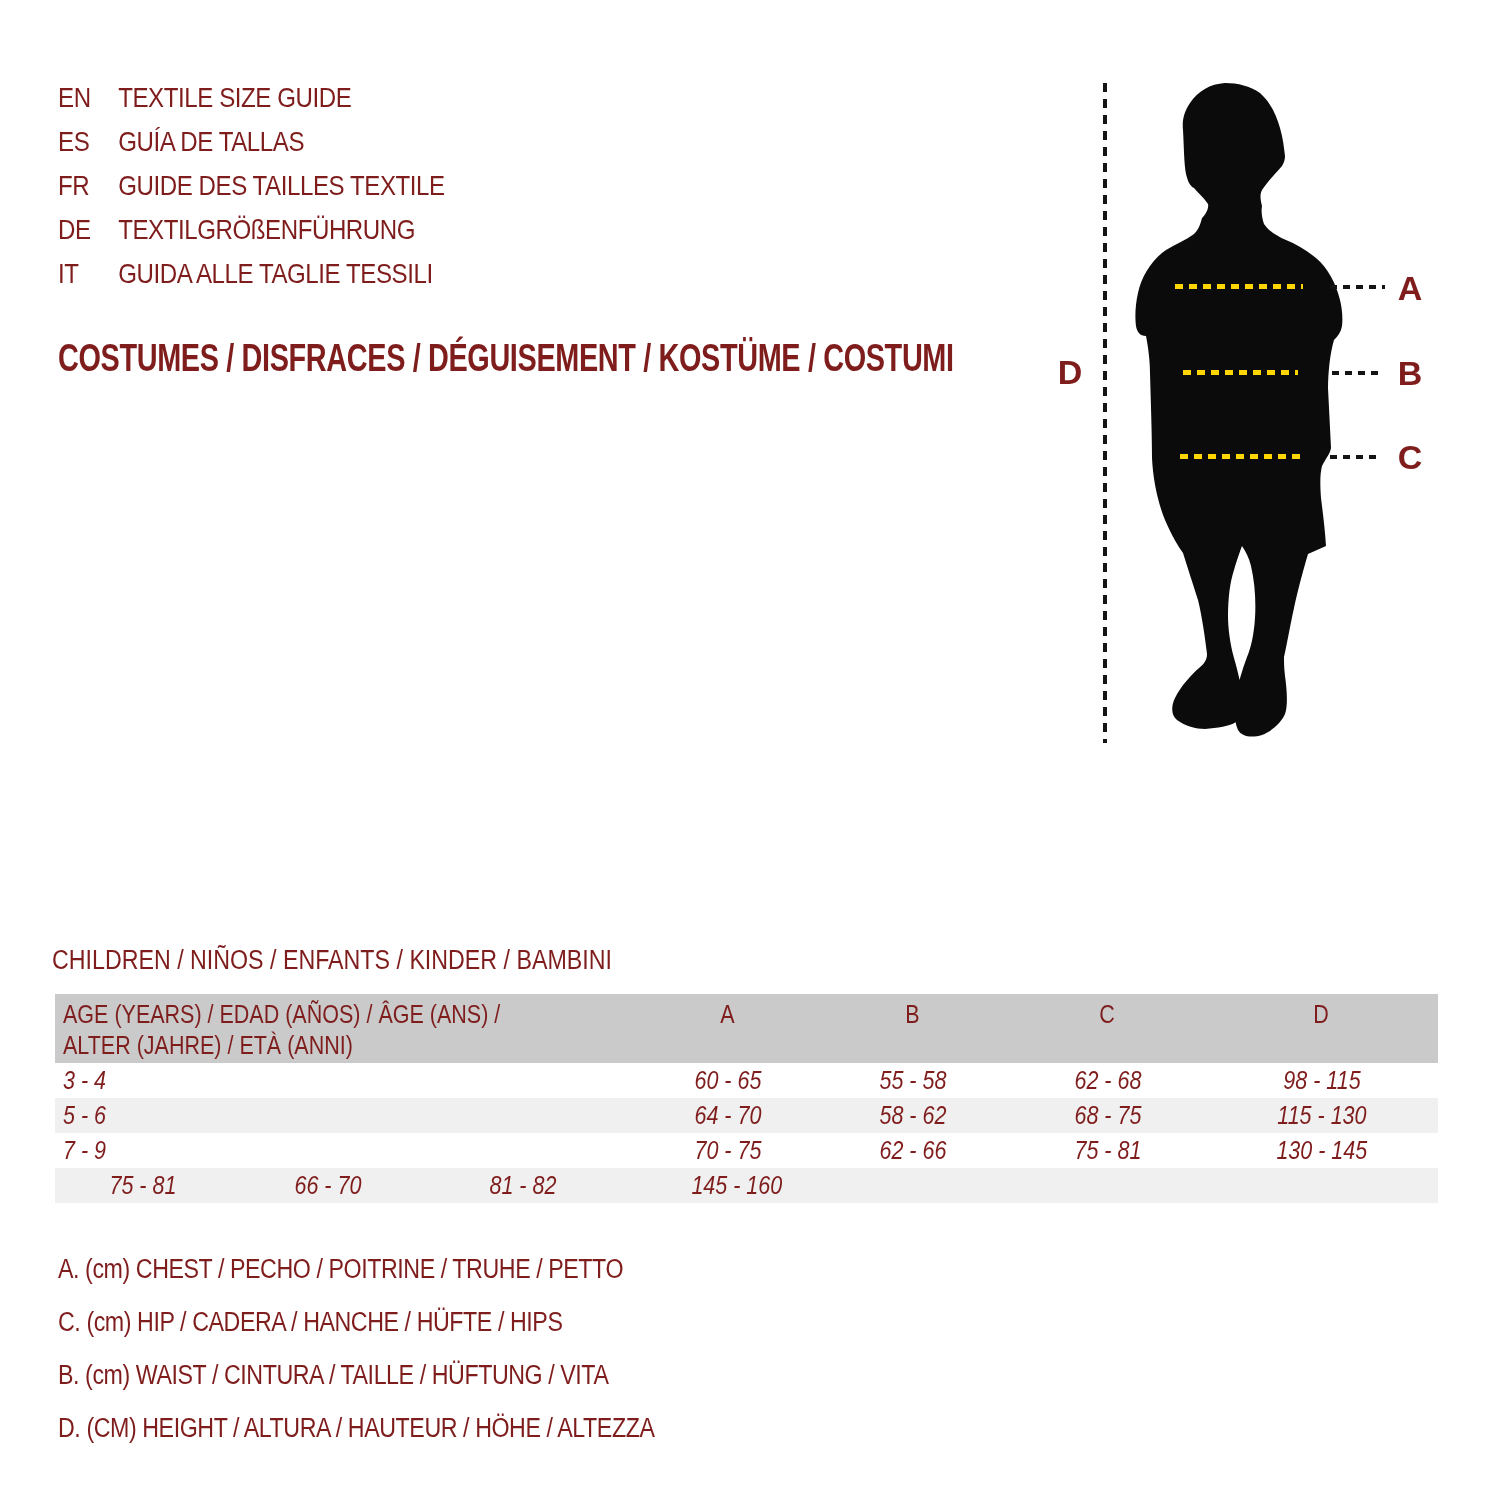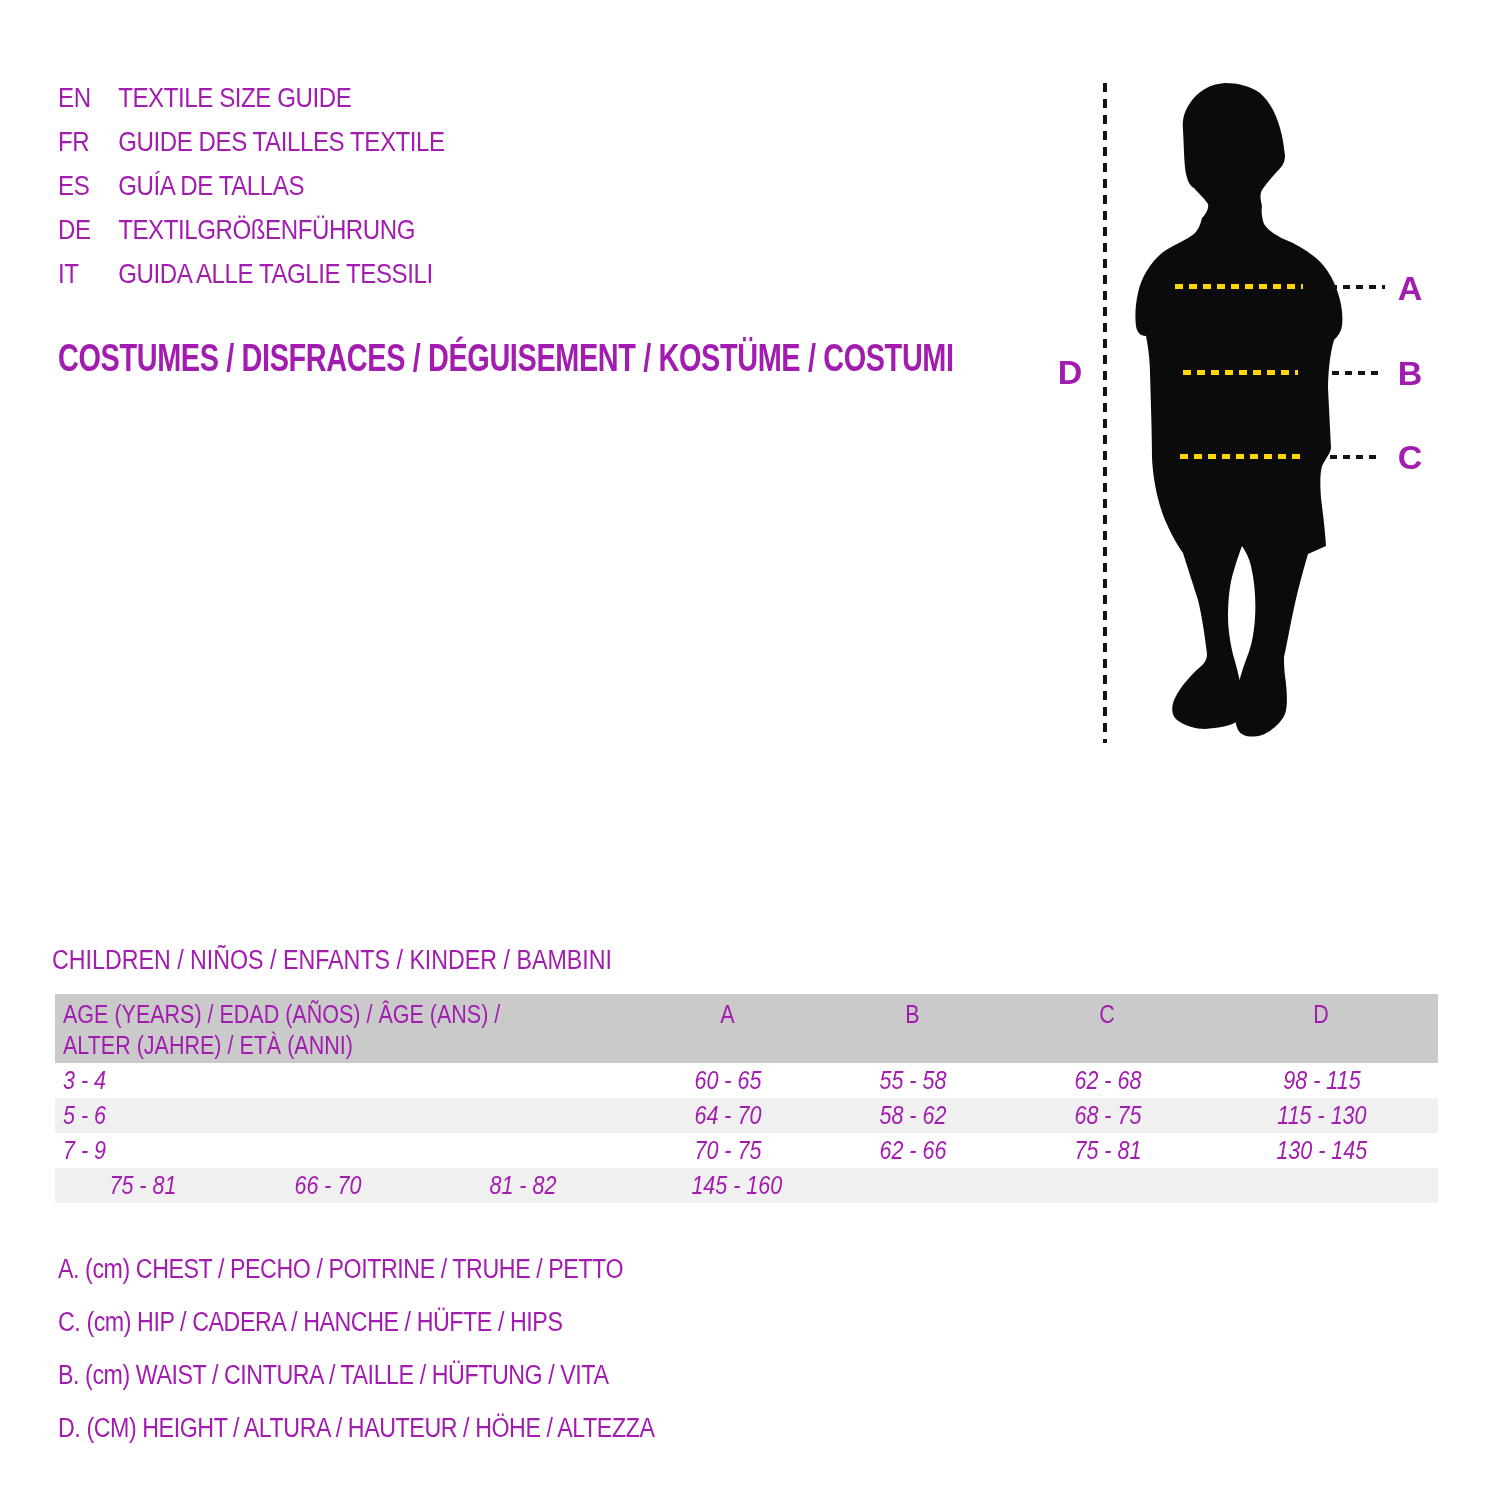--- a/index.html
+++ b/index.html
@@ -1,18 +1,18 @@
 <!DOCTYPE html>
 <html><head>
 <meta charset="utf-8">
 <style>
   html,body{margin:0;padding:0;background:#fff;}
   .canvas{
     position:relative;width:1501px;height:1500px;background:#ffffff;overflow:hidden;
-    font-family:"Liberation Sans","DejaVu Sans",sans-serif;color:#a21caf;
+    font-family:"Liberation Sans","DejaVu Sans",sans-serif;color:#7f1d1d;
   }
   
   .cond{transform:scaleX(0.86);transform-origin:0 50%;display:inline-block;white-space:nowrap;}
   .cond-c{transform:scaleX(0.86);transform-origin:50% 50%;display:inline-block;white-space:nowrap;}
 
   
   .lang-list{position:absolute;left:58px;top:76px;}
   .lang-row{display:flex;height:44px;align-items:center;font-size:28px;letter-spacing:-0.5px;}
   .lang-code{width:70px;flex:0 0 70px;}
   .lang-label{white-space:nowrap;}
@@ -69,28 +69,28 @@
 
   <div class="lang-list">
     <div class="lang-row">
         <span class="cond lang-row-inner" style="display:flex;width:100%;">
           <span class="lang-code">EN</span>
           <span class="lang-label">TEXTILE SIZE GUIDE</span>
         </span>
       </div>
     <div class="lang-row">
         <span class="cond" style="display:flex;width:100%;">
+          <span class="lang-code">ES</span>
+          <span class="lang-label">GUÍA DE TALLAS</span>
+        </span>
+      </div>
+    <div class="lang-row">
+        <span class="cond" style="display:flex;width:100%;">
           <span class="lang-code">FR</span>
           <span class="lang-label">GUIDE DES TAILLES TEXTILE</span>
-        </span>
-      </div>
-    <div class="lang-row">
-        <span class="cond" style="display:flex;width:100%;">
-          <span class="lang-code">ES</span>
-          <span class="lang-label">GUÍA DE TALLAS</span>
         </span>
       </div>
     <div class="lang-row">
         <span class="cond" style="display:flex;width:100%;">
           <span class="lang-code">DE</span>
           <span class="lang-label">TEXTILGRÖßENFÜHRUNG</span>
         </span>
       </div>
     <div class="lang-row">
         <span class="cond" style="display:flex;width:100%;">

